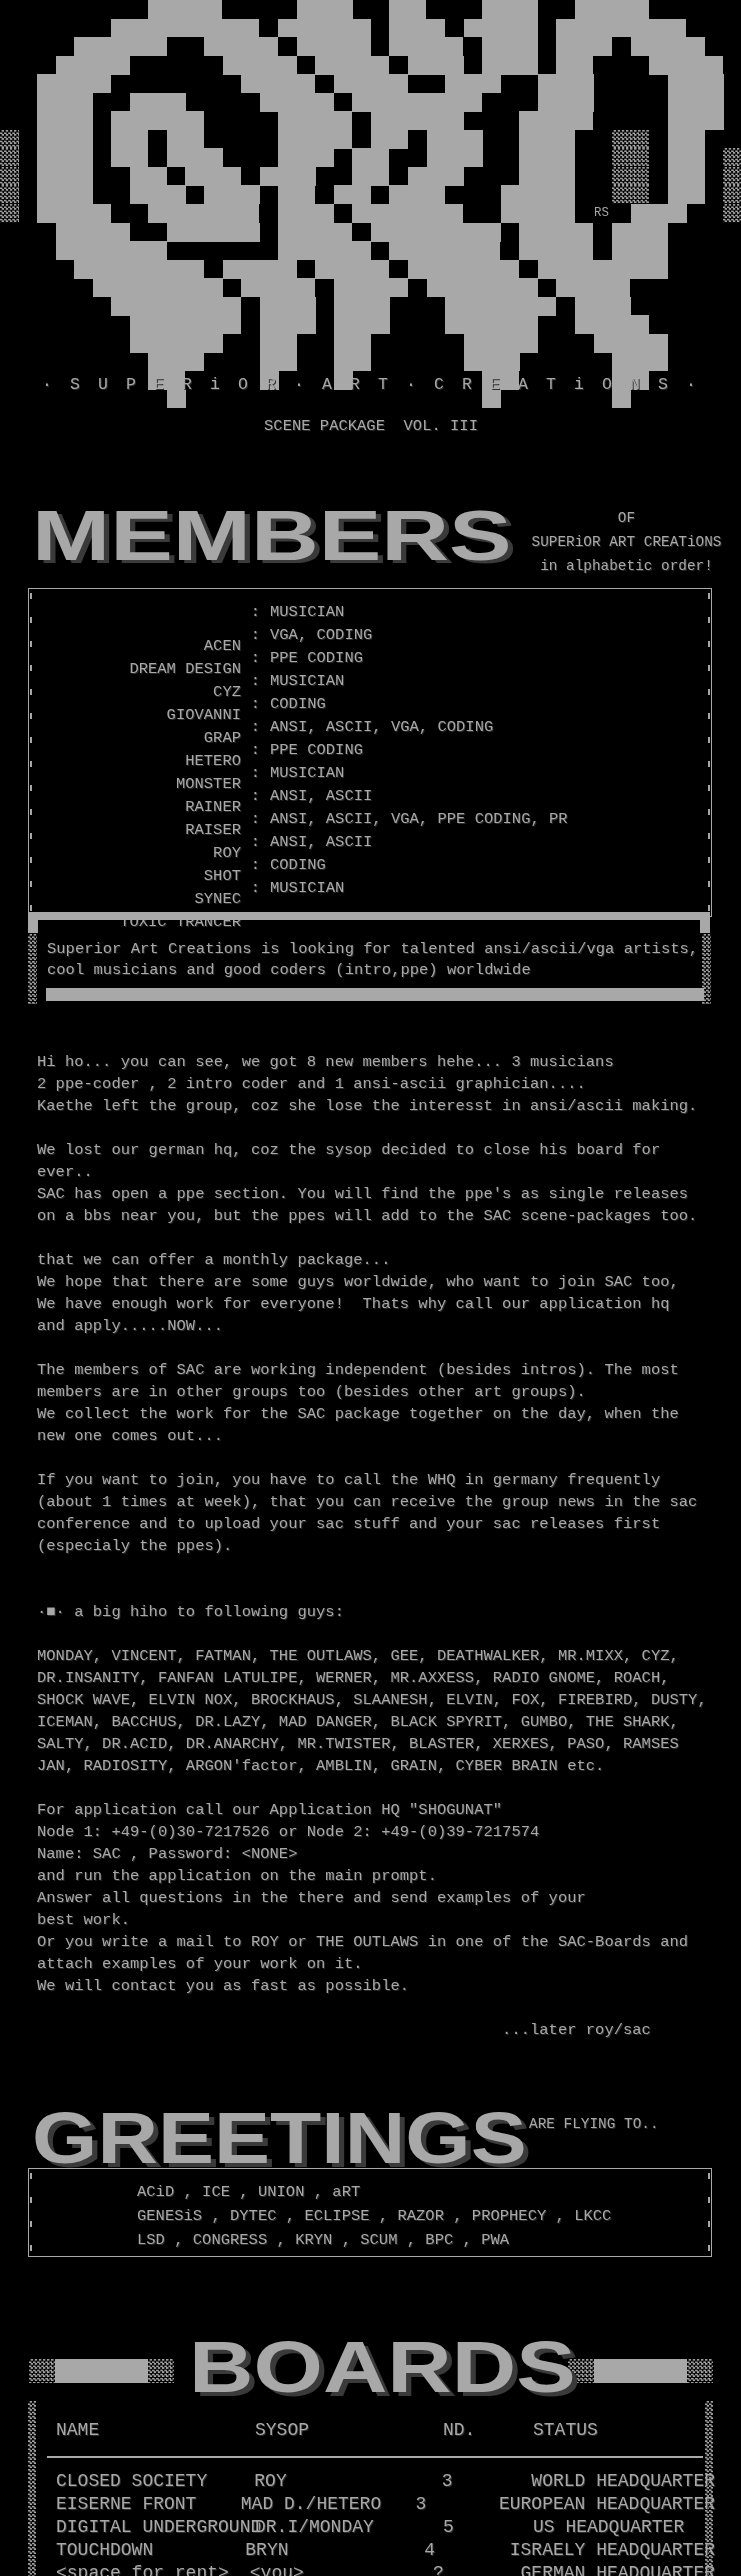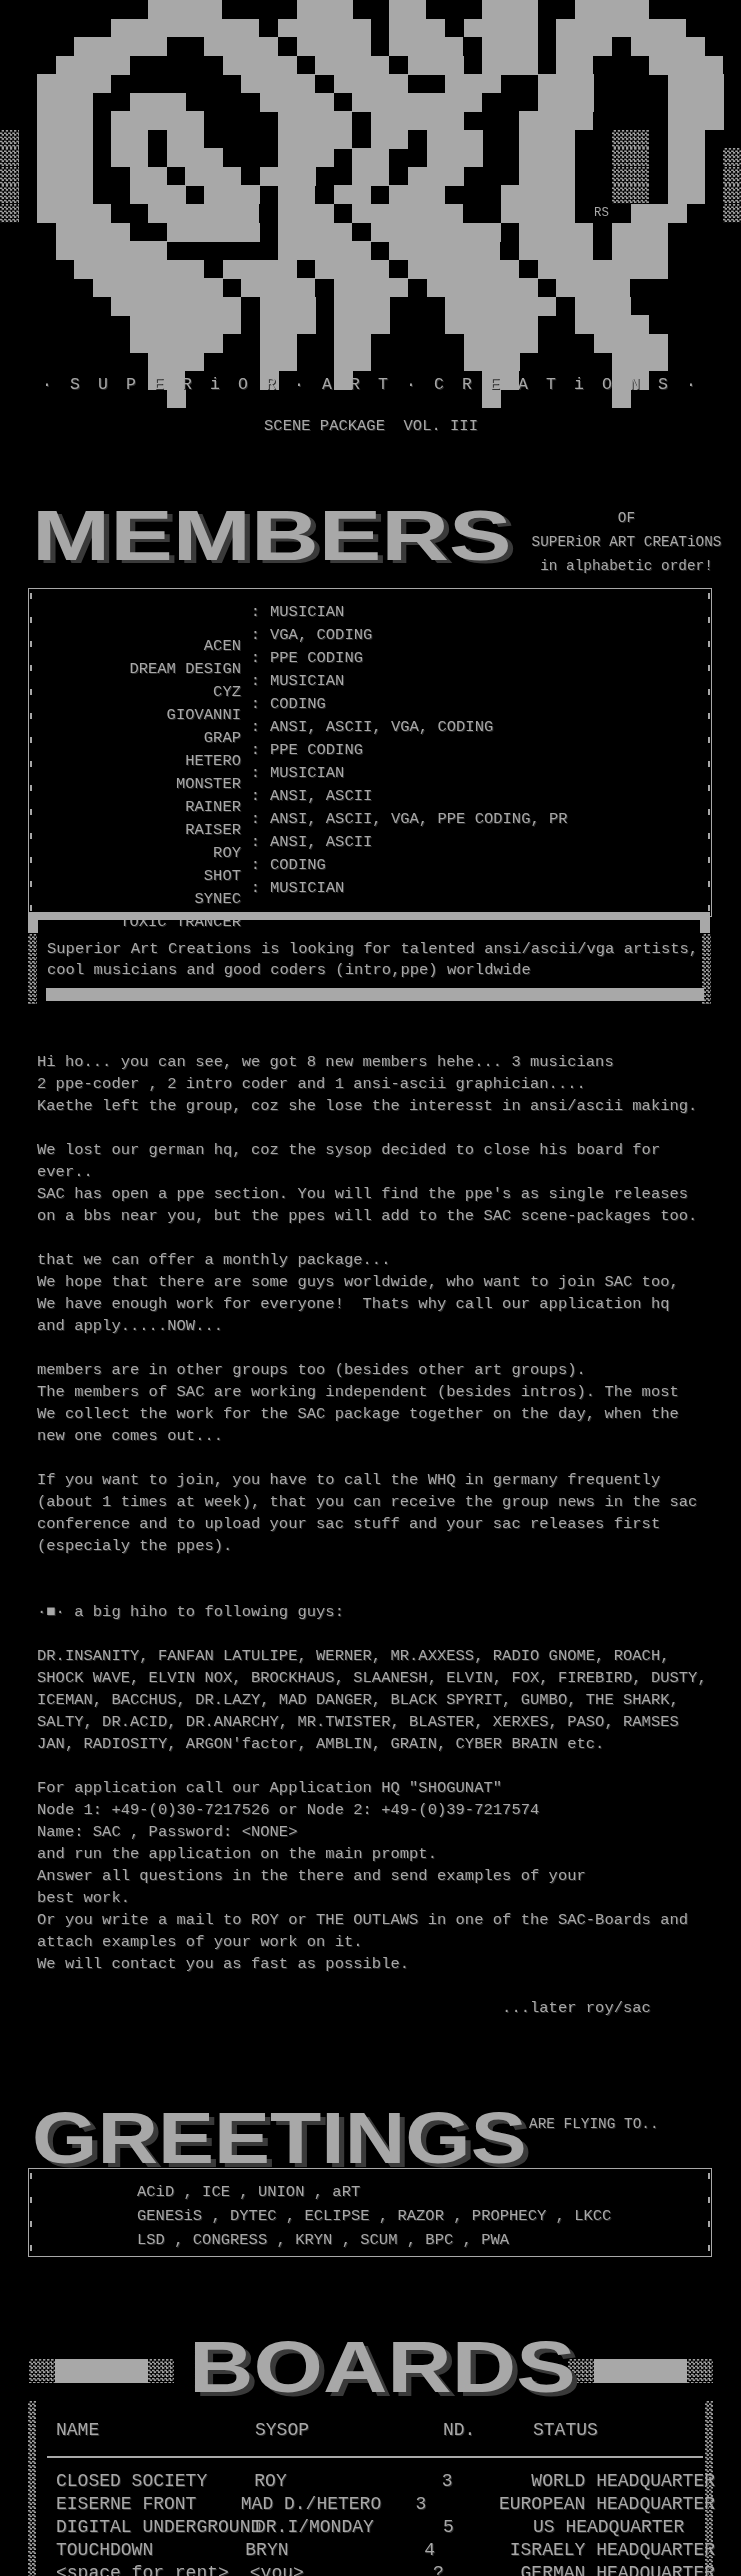--- a/index.html
+++ b/index.html
@@ -311,24 +311,24 @@
       <div class="bline t">that we can offer a monthly package...</div>
 
       <div class="bline t">We hope that there are some guys worldwide, who want to join SAC too,</div>
 
       <div class="bline t">We have enough work for everyone!  Thats why call our application hq</div>
 
       <div class="bline t">and apply.....NOW...</div>
 
       <div class="bline t"></div>
 
+      <div class="bline t">The members of SAC are working independent (besides intros). The most</div>
+
       <div class="bline t">members are in other groups too (besides other art groups).</div>
 
-      <div class="bline t">The members of SAC are working independent (besides intros). The most</div>
-
       <div class="bline t">We collect the work for the SAC package together on the day, when the</div>
 
       <div class="bline t">new one comes out...</div>
 
       <div class="bline t"></div>
 
       <div class="bline t">If you want to join, you have to call the WHQ in germany frequently</div>
 
       <div class="bline t">(about 1 times at week), that you can receive the group news in the sac</div>
 
@@ -337,20 +337,21 @@
       <div class="bline t">(especialy the ppes).</div>
 
       <div class="bline t"></div>
 
       <div class="bline t"></div>
 
       <div class="bline t">·■· a big hiho to following guys:</div>
 
       <div class="bline t"></div>
 
+      <div class="bline t">MONDAY, VINCENT, FATMAN, THE OUTLAWS, GEE, DEATHWALKER, MR.MIXX, CYZ,</div>
 
       <div class="bline t">DR.INSANITY, FANFAN LATULIPE, WERNER, MR.AXXESS, RADIO GNOME, ROACH,</div>
 
       <div class="bline t">SHOCK WAVE, ELVIN NOX, BROCKHAUS, SLAANESH, ELVIN, FOX, FIREBIRD, DUSTY,</div>
 
       <div class="bline t">ICEMAN, BACCHUS, DR.LAZY, MAD DANGER, BLACK SPYRIT, GUMBO, THE SHARK,</div>
 
       <div class="bline t">SALTY, DR.ACID, DR.ANARCHY, MR.TWISTER, BLASTER, XERXES, PASO, RAMSES</div>
 
       <div class="bline t">JAN, RADIOSITY, ARGON'factor, AMBLIN, GRAIN, CYBER BRAIN etc.</div>

